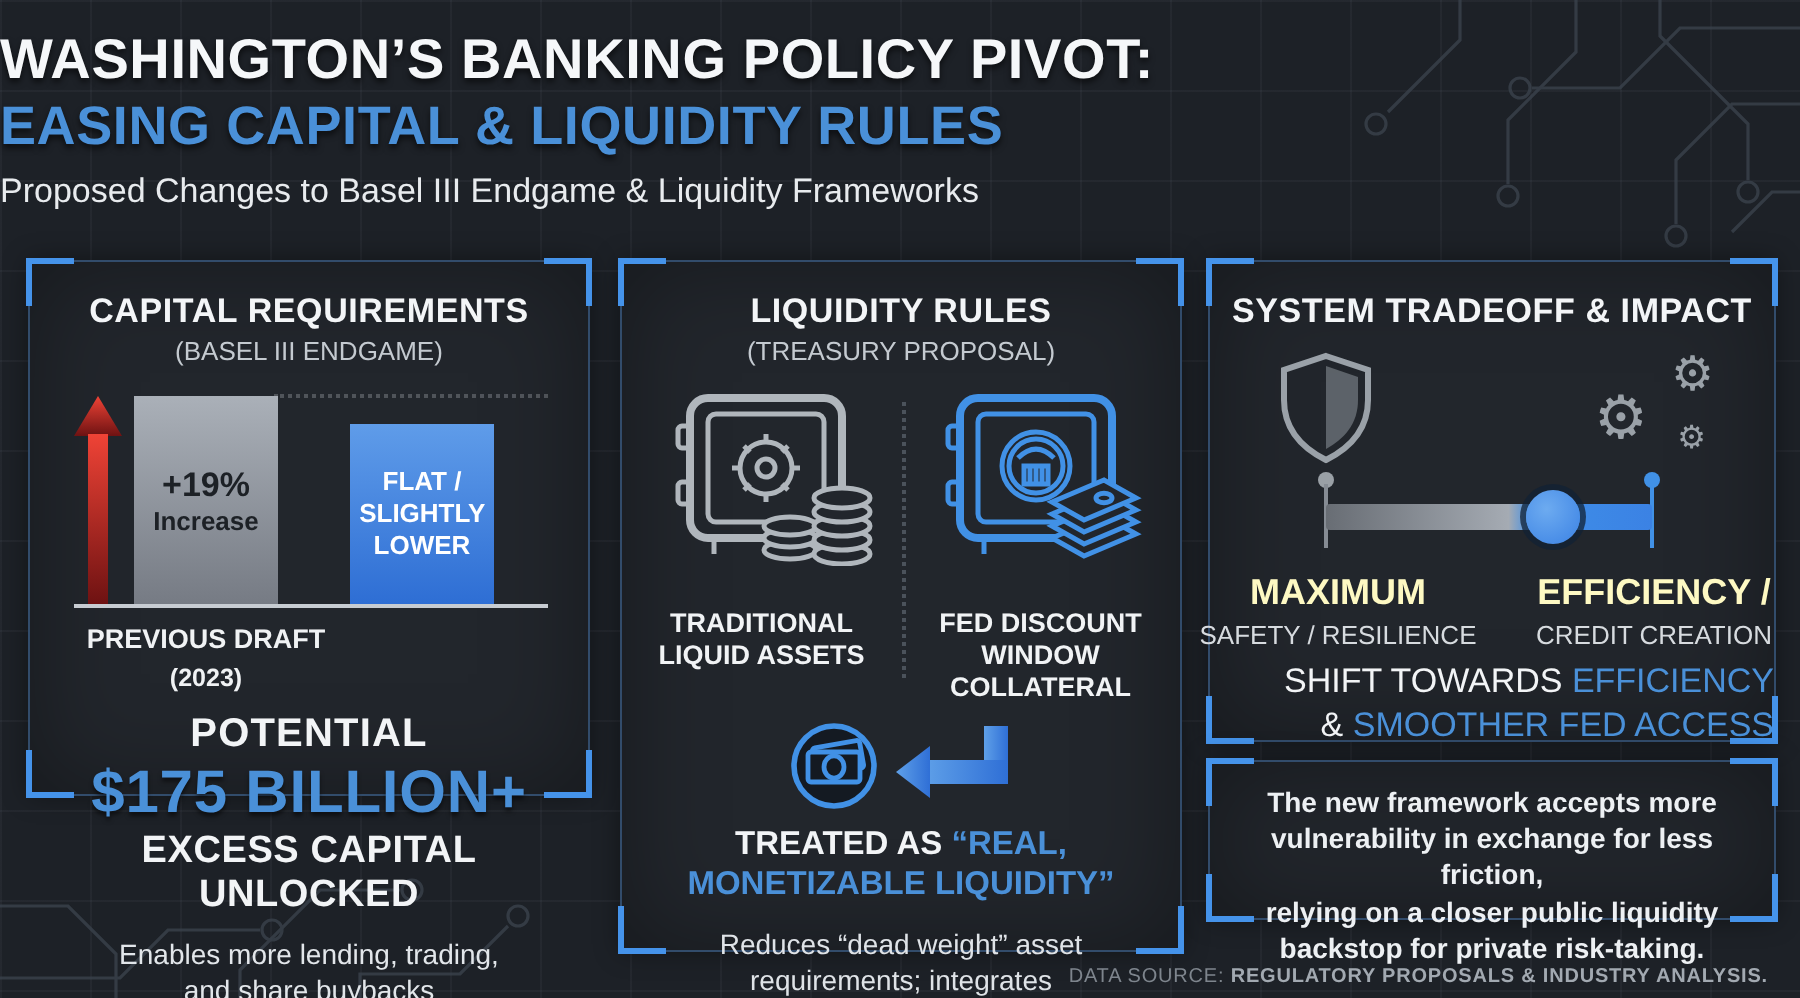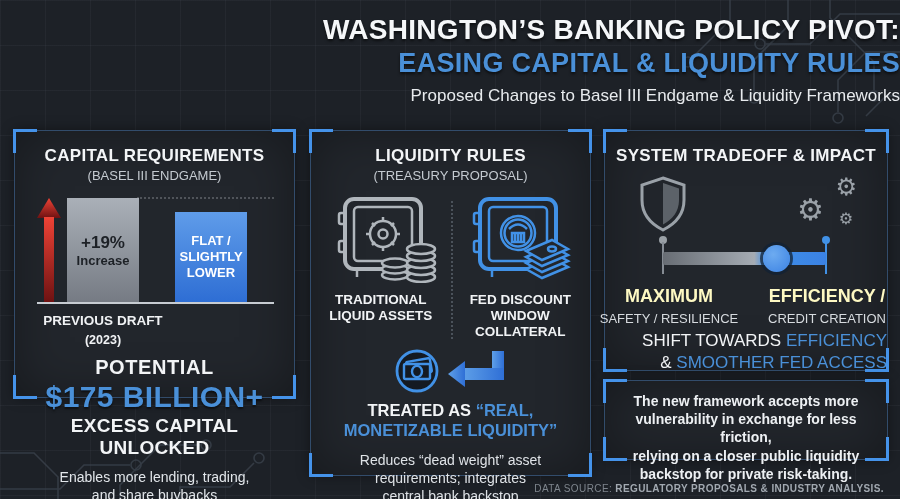--- a/index.html
+++ b/index.html
@@ -16,21 +16,21 @@
     background-image:
       linear-gradient(rgba(170,185,200,0.05) 1px, transparent 1px),
       linear-gradient(90deg, rgba(170,185,200,0.05) 1px, transparent 1px);
     background-size:45px 45px;
   }
   .circuit { position:absolute; pointer-events:none; opacity:.8; }
   #circuit-tr { top:0; right:0; }
   #circuit-bl { bottom:0; left:0; }
 
   
-  .header { position:absolute; top:14px; left:0; right:0; text-align:right; z-index:3; }
+  .header { position:absolute; top:14px; left:0; right:0; text-align:left; z-index:3; }
   .title1 { font-size:28px; font-weight:bold; letter-spacing:.3px; color:#f5f7f9;
             text-shadow:0 2px 3px rgba(0,0,0,.6); }
   .title2 { font-size:27px; font-weight:bold; letter-spacing:.3px; color:#4a90d8;
             margin-top:2px; text-shadow:0 2px 3px rgba(0,0,0,.6); }
   .tagline { font-size:17px; font-weight:normal; color:#e8ebee; margin-top:7px; }
 
   
   .panel { position:absolute; background:#22262c;
            border:1px solid rgba(70,125,185,.45);
            box-shadow: inset 0 0 50px rgba(0,0,0,.35), 0 0 12px rgba(0,0,0,.4); z-index:2; }
@@ -69,21 +69,21 @@
   .axis b { font-size:13.5px; } .axis span { font-size:12.5px; font-weight:bold; }
   .potential { text-align:center; font-size:20px; font-weight:bold; letter-spacing:.6px; margin-top:14px; }
   .amount { text-align:center; font-size:30px; font-weight:bold; letter-spacing:.4px;
             color:#4a90d8; margin-top:1px; text-shadow:0 2px 2px rgba(0,0,0,.5); }
   .amount-sub { text-align:center; font-size:19px; font-weight:bold; letter-spacing:.3px; margin-top:1px; }
   .cap-note { text-align:center; font-size:14px; color:#e2e6ea; line-height:1.3; margin-top:9px; }
 
   
   .vaults { position:relative; display:flex; margin-top:12px; }
   .vault-col { width:50%; text-align:center; }
-  .vault-label { font-size:13.5px; font-weight:bold; line-height:1.18; margin-top:5px; color:#f1f3f5; }
+  .vault-label { font-size:13.5px; font-weight:bold; line-height:1.18; margin-top:16px; color:#f1f3f5; }
   .vdivider { position:absolute; left:50%; top:6px; height:138px;
               border-left:2px dotted #4b525b; }
   .treat-row { display:flex; justify-content:center; align-items:center; gap:8px; margin-top:8px; height:46px; }
   .treated { text-align:center; font-size:16.5px; font-weight:bold; line-height:1.25; margin-top:6px; }
   .treated .blue { color:#4a90d8; }
   .liq-note { text-align:center; font-size:14px; color:#dfe3e7; line-height:1.3; margin-top:10px; }
 
   
   .icon-row { display:flex; justify-content:space-between; align-items:center;
               padding:0 26px 0 32px; margin-top:8px; height:60px; }

